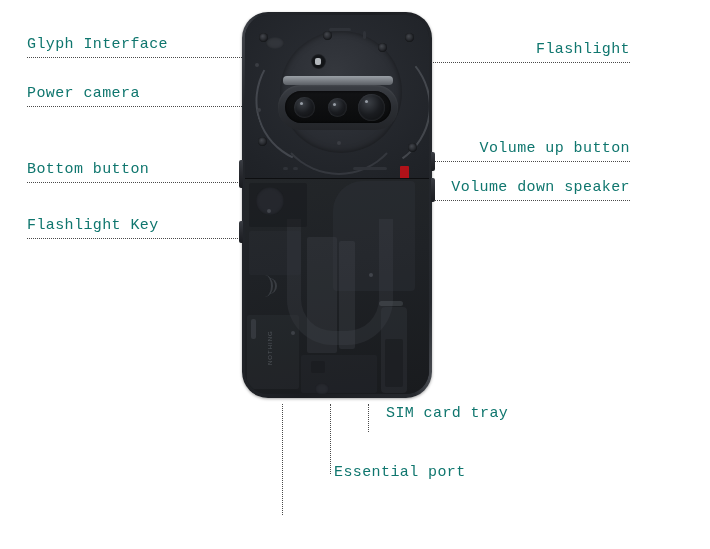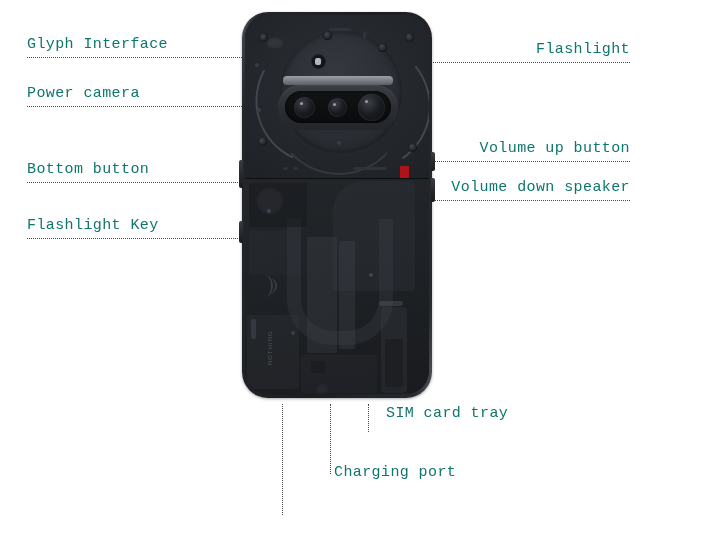--- a/index.html
+++ b/index.html
@@ -278,21 +278,21 @@
   <div class="callout right" style="right:80px; top:142px;">Volume up button</div>
   <div class="leader-h" style="left:427px; top:161px; width:203px;"></div>
 
   <div class="callout right" style="right:80px; top:181px;">Volume down speaker</div>
   <div class="leader-h" style="left:427px; top:200px; width:203px;"></div>
 
   <div class="leader-v" style="left:368px; top:404px; height:28px;"></div>
   <div class="callout left" style="left:372px; top:407px;margin-left:14px;">SIM card tray</div>
 
   <div class="leader-v" style="left:330px; top:404px; height:70px;"></div>
-  <div class="callout left" style="left:334px; top:466px;">Charging port</div>
+  <div class="callout left" style="left:334px; top:466px;">Essential port</div>
 
   <div class="leader-v" style="left:282px; top:404px; height:111px;"></div>
 
   <div id="phone">
     <div class="frame"></div>
 
     <div class="side-btn btn-left" style="top:148px; height:28px;"></div>
     <div class="side-btn btn-left" style="top:209px; height:22px;"></div>
     <div class="side-btn btn-right" style="top:140px; height:19px;"></div>
     <div class="side-btn btn-right" style="top:166px; height:24px;"></div>

